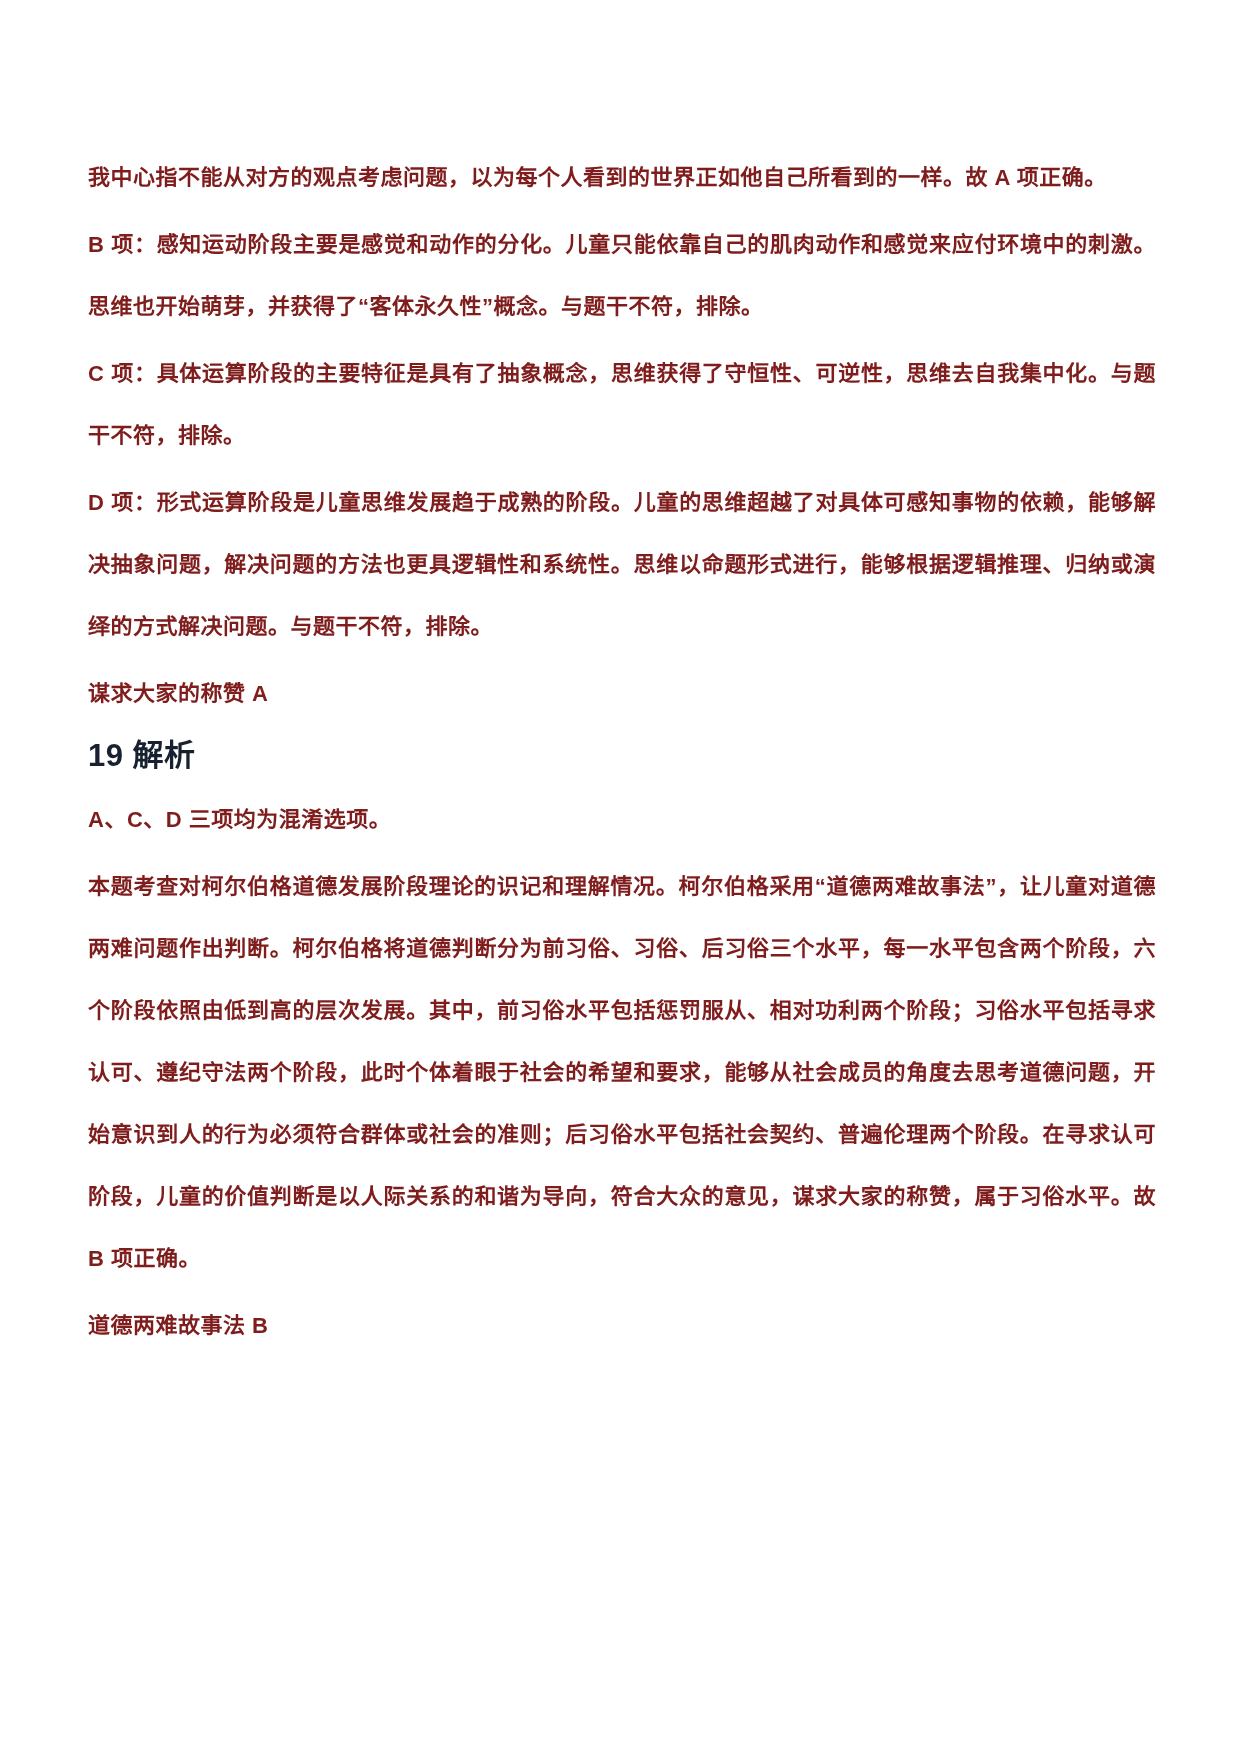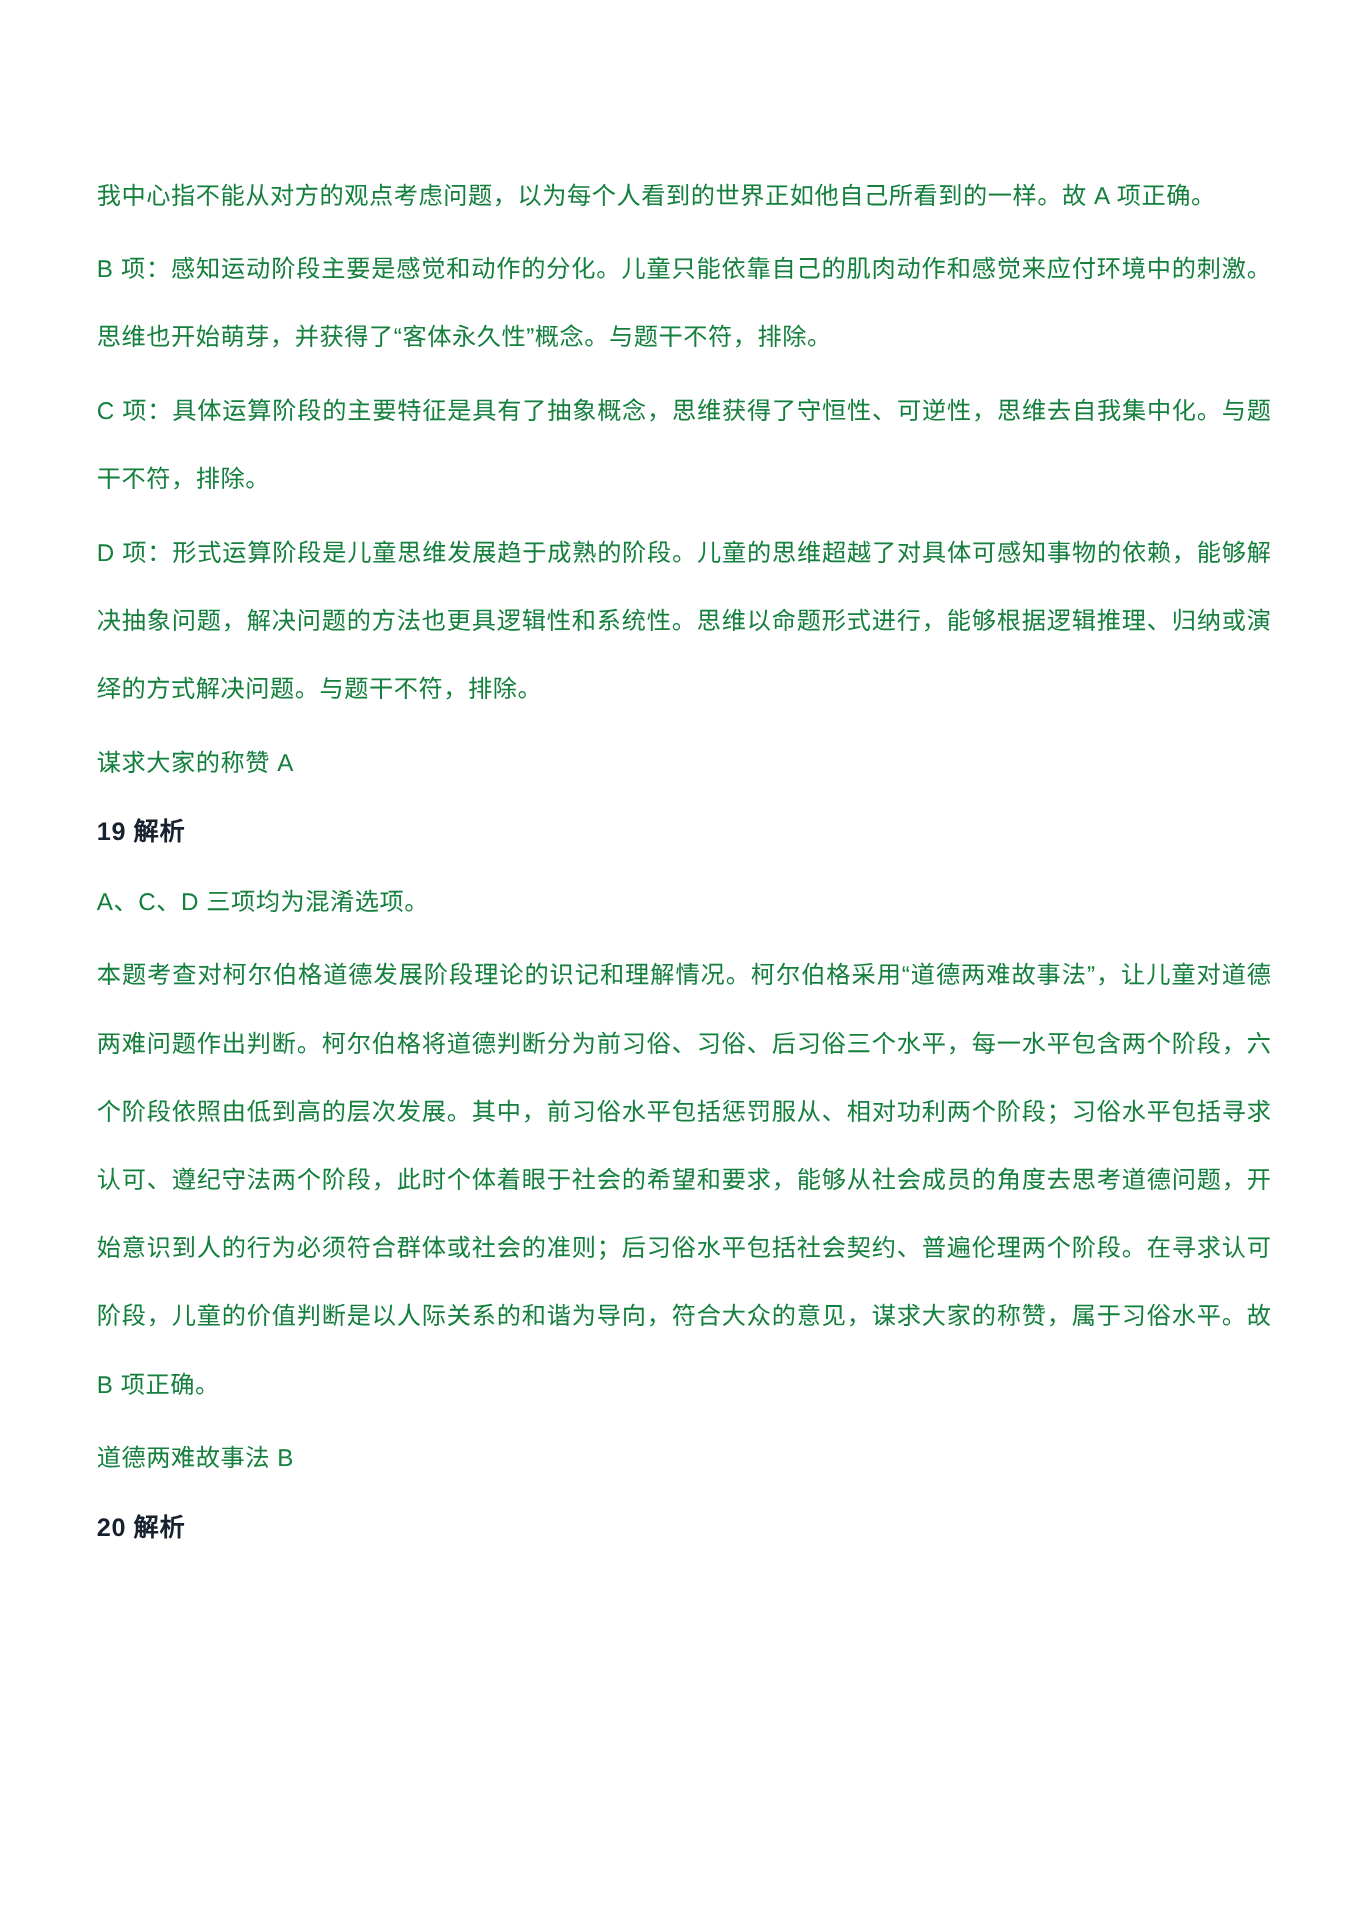--- a/index.html
+++ b/index.html
@@ -24,45 +24,44 @@
     left: 88px;
     top: 0;
     width: 1068px;
     padding-top: 147px;
     box-sizing: content-box;
   }
   .para {
     margin: 0 0 5px 0;
     font-size: 22px;
     line-height: 62px;
-    font-weight: 400;
-    color: #15803d;
+    font-weight: 700;
+    color: #7f1d1d;
     text-align: justify;
     text-justify: inter-ideograph;
     letter-spacing: 0.5px;
     word-break: break-all;
   }
   .heading {
     margin: -4px 0 3px 0;
-    font-size: 23px;
+    font-size: 31px;
     line-height: 60px;
     font-weight: 700;
     color: #17212f;
     letter-spacing: 0.5px;
   }
 </style>
 </head>
 <body>
 
 <main class="page">
   <article class="content" id="content">
       <p class="para">我中心指不能从对方的观点考虑问题，以为每个人看到的世界正如他自己所看到的一样。故 A 项正确。</p>
       <p class="para">B 项：感知运动阶段主要是感觉和动作的分化。儿童只能依靠自己的肌肉动作和感觉来应付环境中的刺激。思维也开始萌芽，并获得了“客体永久性”概念。与题干不符，排除。</p>
       <p class="para">C 项：具体运算阶段的主要特征是具有了抽象概念，思维获得了守恒性、可逆性，思维去自我集中化。与题干不符，排除。</p>
       <p class="para">D 项：形式运算阶段是儿童思维发展趋于成熟的阶段。儿童的思维超越了对具体可感知事物的依赖，能够解决抽象问题，解决问题的方法也更具逻辑性和系统性。思维以命题形式进行，能够根据逻辑推理、归纳或演绎的方式解决问题。与题干不符，排除。</p>
       <p class="para">谋求大家的称赞 A</p>
       <h2 class="heading">19 解析</h2>
       <p class="para">A、C、D 三项均为混淆选项。</p>
       <p class="para">本题考查对柯尔伯格道德发展阶段理论的识记和理解情况。柯尔伯格采用“道德两难故事法”，让儿童对道德两难问题作出判断。柯尔伯格将道德判断分为前习俗、习俗、后习俗三个水平，每一水平包含两个阶段，六个阶段依照由低到高的层次发展。其中，前习俗水平包括惩罚服从、相对功利两个阶段；习俗水平包括寻求认可、遵纪守法两个阶段，此时个体着眼于社会的希望和要求，能够从社会成员的角度去思考道德问题，开始意识到人的行为必须符合群体或社会的准则；后习俗水平包括社会契约、普遍伦理两个阶段。在寻求认可阶段，儿童的价值判断是以人际关系的和谐为导向，符合大众的意见，谋求大家的称赞，属于习俗水平。故 B 项正确。</p>
       <p class="para">道德两难故事法 B</p>
-      <h2 class="heading">20 解析</h2>
     </article>
 </main>
 
 </body></html>

